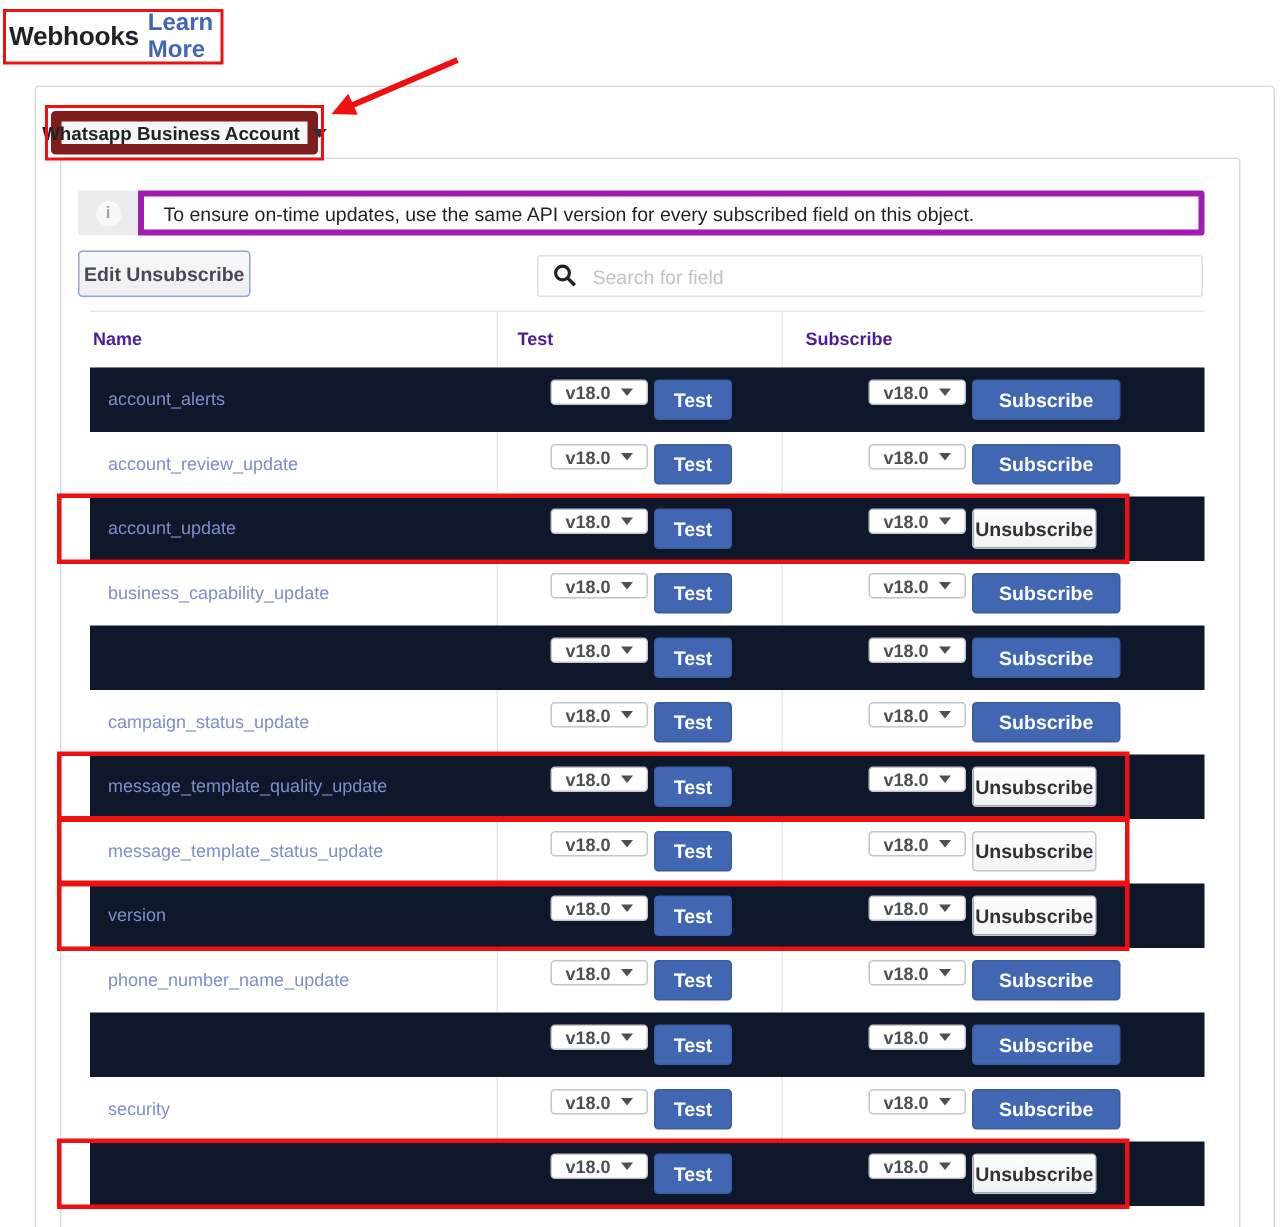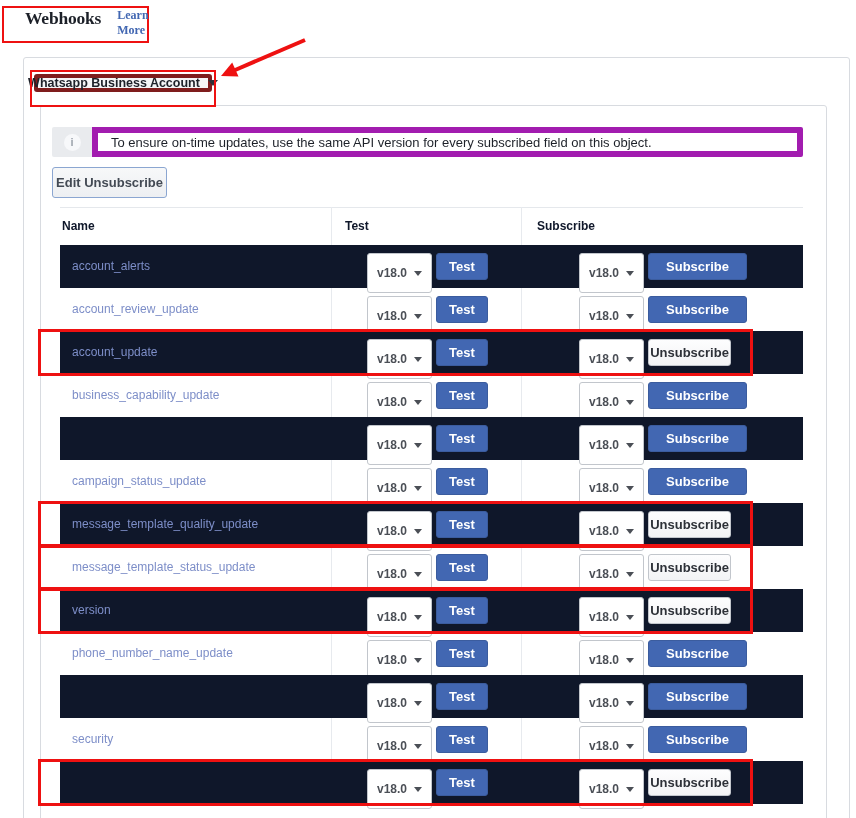--- a/index.html
+++ b/index.html
@@ -9,69 +9,69 @@
     background: #fff; font-family: "Liberation Sans", sans-serif; color: #1d2129;
   }
   .abs { position: absolute; }
 
   
   .ann-box { position: absolute; border: 2px solid #ee1111; z-index: 20; pointer-events: none; }
   .row-ann { position: absolute; border: 3px solid #ee1111; z-index: 15; pointer-events: none; }
   .arrow-svg { position: absolute; left: 213px; top: 34px; z-index: 21; pointer-events: none; }
 
   
-  .title-box { left: 2px; top: 6px; width: 147px; height: 37px; display: flex; align-items: flex-start; padding-left: 21px; pointer-events: auto; font-family: Liberation Serif, serif; }
+  .title-box { left: 2px; top: 6px; width: 147px; height: 37px; display: flex; align-items: center; padding-left: 2px; pointer-events: auto; }
   .title-box h1 { font-size: 17.5px; font-weight: bold; color: #1c2028; letter-spacing: -0.2px; }
-  .learn-more { font-size: 12px; font-weight: bold; color: #4267b2; margin-left: 16px; text-decoration: none; cursor: pointer; }
+  .learn-more { font-size: 16px; font-weight: bold; color: #4267b2; margin-left: 6px; text-decoration: none; cursor: pointer; }
 
   
   .outer-panel { left: 23px; top: 57px; width: 827px; height: 780px; background: #fff; border: 1px solid #d8dbe0; border-radius: 3px; }
   .inner-panel { left: 40px; top: 105px; width: 787px; height: 740px; background: #fff; border: 1px solid #d8dbe0; border-radius: 3px; }
 
   
   .selector-ann { left: 30px; top: 70px; width: 186px; height: 37px; }
   .object-selector {
-    left: 34px; top: 74px; width: 178px; height: 18px; z-index: 5;
-    background: #f5f6f7; border: 4px solid #7f1d1d; border-radius: 3px;
+    left: 34px; top: 74px; width: 178px; height: 29px; z-index: 5;
+    background: #f5f6f7; border: 7px solid #7f1d1d; border-radius: 3px;
     display: flex; align-items: center; justify-content: center; gap: 8px;
     font-family: inherit; font-size: 12.5px; font-weight: bold; color: #1d2129; cursor: pointer; white-space: nowrap;
   }
   .caret-lg { width: 0; height: 0; border-left: 5px solid transparent; border-right: 5px solid transparent; border-top: 6px solid #2d3138; }
 
   
   .banner { left: 52px; top: 127px; width: 751px; height: 30px; display: flex; }
   .banner-icon-box { width: 40px; height: 30px; background: #e9ebee; border-radius: 2px 0 0 2px; display: flex; align-items: center; justify-content: center; }
   .banner-i { width: 17px; height: 17px; border-radius: 50%; background: #f7f8fa; color: #9da3ac; font-size: 11px; font-weight: bold; display: flex; align-items: center; justify-content: center; }
-  .banner-text { flex: 1; height: 30px; background: #fff; border: 6px solid #a21caf; border-radius: 0 2px 2px 0; display: flex; align-items: center; padding-left: 13px; font-size: 13px; color: #1d2129; }
+  .banner-text { flex: 1; height: 30px; background: #fff; border: 4px solid #a21caf; border-radius: 0 2px 2px 0; display: flex; align-items: center; padding-left: 13px; font-size: 13px; color: #1d2129; }
 
   
   .edit-btn {
     left: 52px; top: 167px; width: 115px; height: 31px;
     background: linear-gradient(#f7f8f9, #edeff2); border: 1px solid #8ba6d1; border-radius: 3px;
     font-family: inherit; font-size: 13px; font-weight: bold; color: #434a54; cursor: pointer;
   }
   .search-wrap { left: 358px; top: 170px; width: 444px; height: 28px; }
   .search-input {
     width: 100%; height: 100%; border: 1px solid #dcdfe4; border-radius: 2px;
     padding-left: 36px; font-family: inherit; font-size: 13px; color: #1d2129; outline: none;
   }
   .search-input::placeholder { color: #bec3c9; }
   .search-icon { position: absolute; left: 10px; top: 5px; }
 
   
   .h-line { position: absolute; height: 0; border-top: 1px solid #e5e8ec; left: 60px; width: 743px; }
   .col-divider { position: absolute; width: 1px; top: 207px; height: 597px; background: #e7eaee; }
-  .th { position: absolute; top: 219px; font-size: 12px; font-weight: bold; color: #0f172a; }
+  .th { position: absolute; top: 219px; font-size: 12px; font-weight: bold; color: #4c1d95; }
 
   .row { position: absolute; left: 60px; width: 743px; height: 43px; }
   .row.stripe { background: #0f172a; }
   .field-link { position: absolute; left: 12px; top: 0; line-height: 43px; font-size: 12px; color: #7d8ec8; text-decoration: none; cursor: pointer; }
 
   .vsel {
-    position: absolute; top: 8px; width: 65px; height: 40px; background: #fff;
+    position: absolute; top: 8px; width: 65px; height: 17px; background: #fff;
     border: 1px solid #c2c6cc; border-radius: 3px; cursor: pointer;
     display: flex; align-items: center; justify-content: center; gap: 7px;
     font-size: 12px; font-weight: bold; color: #4b4f56;
   }
   .vsel.test-v { left: 307px; }
   .vsel.sub-v  { left: 519px; }
   .caret-sm { width: 0; height: 0; border-left: 4px solid transparent; border-right: 4px solid transparent; border-top: 5px solid #4b4f56; }
 
   .btn { position: absolute; top: 8px; height: 27px; border-radius: 3px; font-family: inherit; font-size: 13px; font-weight: bold; cursor: pointer; }
   .btn-test { left: 376px; width: 52px; background: #4267b2; border: 1px solid #3b5c9e; color: #fff; }
@@ -104,20 +104,27 @@
   <div class="abs inner-panel"></div>
 
   <div class="abs banner">
     <div class="banner-icon-box">
       <span class="banner-i">i</span>
     </div>
     <div class="banner-text">To ensure on-time updates, use the same API version for every subscribed field on this object.</div>
   </div>
 
   <button class="abs edit-btn">Edit Unsubscribe</button>
+  <div class="abs search-wrap">
+    <input class="search-input" type="text" placeholder="Search for field" style="">
+    <svg class="search-icon" width="17" height="17" viewBox="0 0 17 17">
+      <circle cx="7" cy="7" r="4.6" fill="none" stroke="#1d2129" stroke-width="2.1"></circle>
+      <line x1="10.6" y1="10.6" x2="15.2" y2="15.2" stroke="#1d2129" stroke-width="2.3"></line>
+    </svg>
+  </div>
 
   <div class="h-line" style="top:207px"></div>
   <div class="h-line" style="top:245px; border-top-color:#dfe3e8;"></div>
   <div class="col-divider" style="left:331px"></div>
   <div class="col-divider" style="left:521px"></div>
   <span class="th" style="left:62px">Name</span>
   <span class="th" style="left:345px">Test</span>
   <span class="th" style="left:537px">Subscribe</span>
 
   <div id="rows-host">

